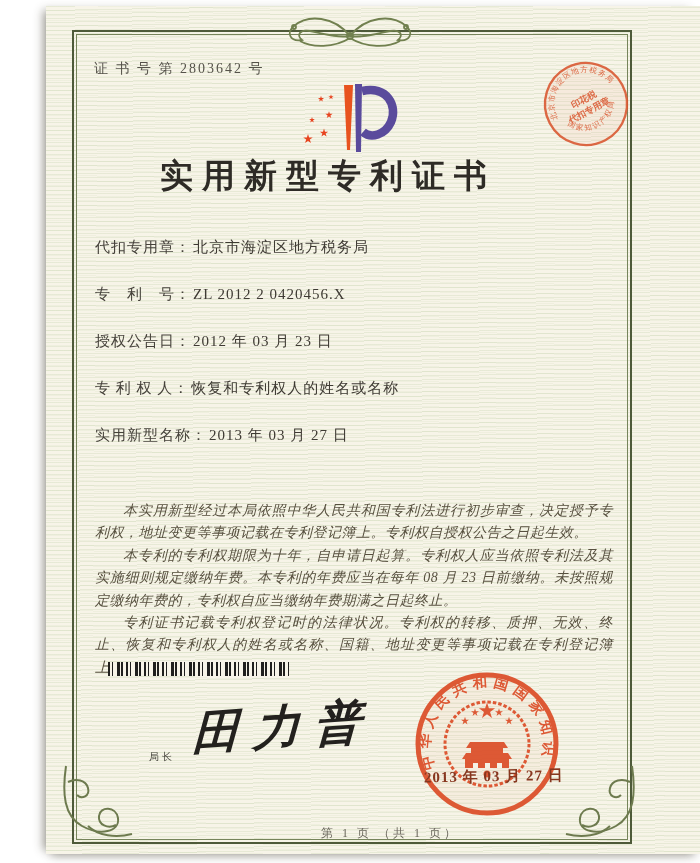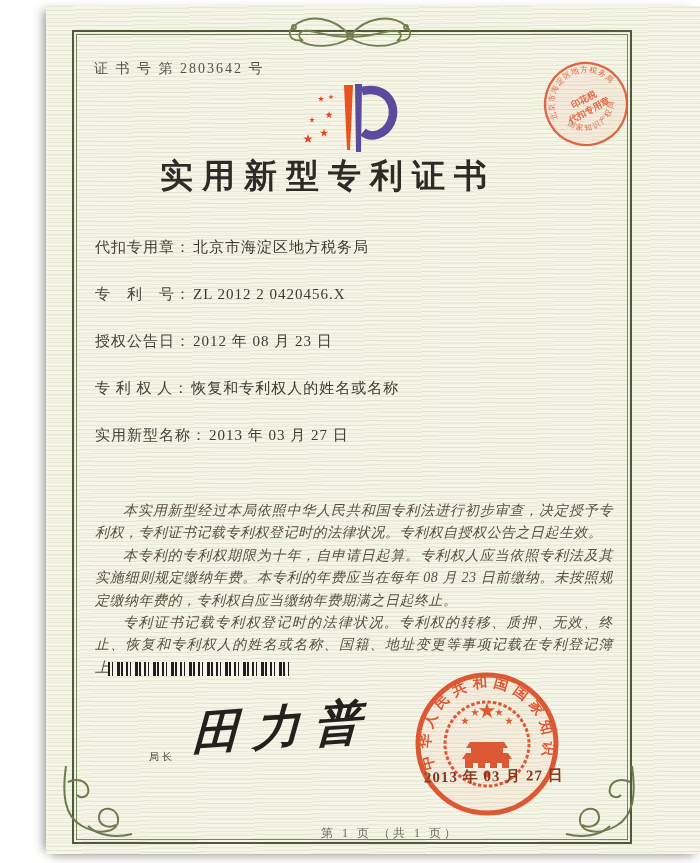--- a/index.html
+++ b/index.html
@@ -148,32 +148,32 @@
     <div class="title">实用新型专利证书</div>
 
     <div class="fields">
       <div class="field-row">
         <span class="lbl">代扣专用章：</span><span class="val">北京市海淀区地方税务局</span>
       </div>
       <div class="field-row">
         <span class="lbl">专　利　号：</span><span class="val">ZL 2012 2 0420456.X</span>
       </div>
       <div class="field-row">
-        <span class="lbl">授权公告日：</span><span class="val">2012 年 08 月 23 日</span>
+        <span class="lbl">授权公告日：</span><span class="val">2012 年 03 月 23 日</span>
       </div>
       <div class="field-row">
         <span class="lbl">专 利 权 人：</span><span class="val">恢复和专利权人的姓名或名称</span>
       </div>
       <div class="field-row">
         <span class="lbl">实用新型名称：</span><span class="val">2013 年 03 月 27 日</span>
       </div>
     </div>
 
     <div class="body-text">
-      <p>本实用新型经过本局依照中华人民共和国专利法进行初步审查，决定授予专利权，专利证书记载专利权登记时的法律状况。专利权自授权公告之日起生效。</p>
+      <p>本实用新型经过本局依照中华人民共和国专利法进行初步审查，决定授予专利权，地址变更等事项记载在专利登记簿上。专利权自授权公告之日起生效。</p>
       <p>本专利的专利权期限为十年，自申请日起算。专利权人应当依照专利法及其实施细则规定缴纳年费。本专利的年费应当在每年 08 月 23 日前缴纳。未按照规定缴纳年费的，专利权自应当缴纳年费期满之日起终止。</p>
       <p>专利证书记载专利权登记时的法律状况。专利权的转移、质押、无效、终止、恢复和专利权人的姓名或名称、国籍、地址变更等事项记载在专利登记簿上。</p>
     </div>
 
     <div class="barcode"></div>
 
     <div class="sig-label">局长</div>
     <div class="sig-name">田力普</div>
 
     <svg class="seal" width="160" height="160" viewBox="0 0 160 160" xmlns="http://www.w3.org/2000/svg">

